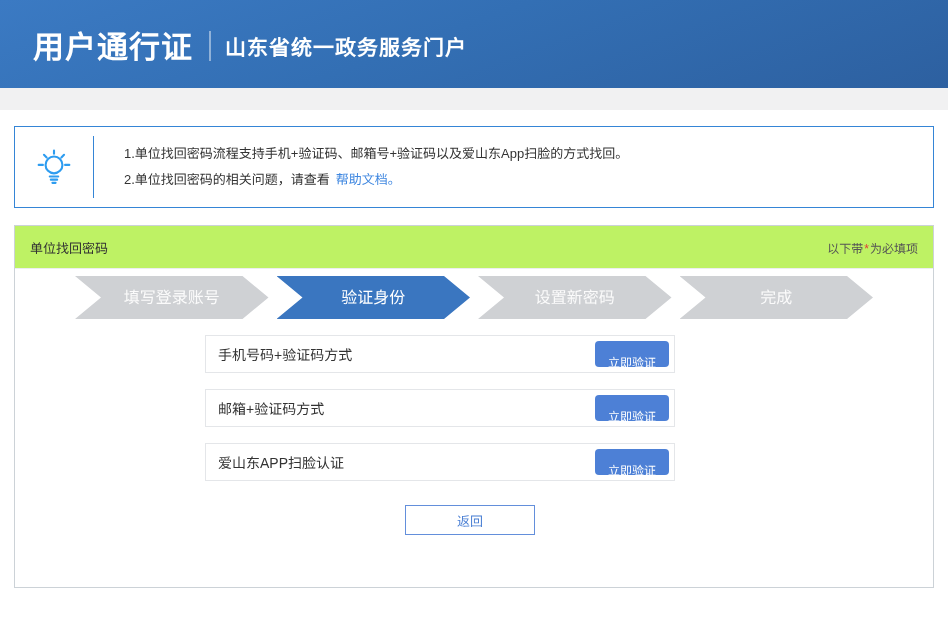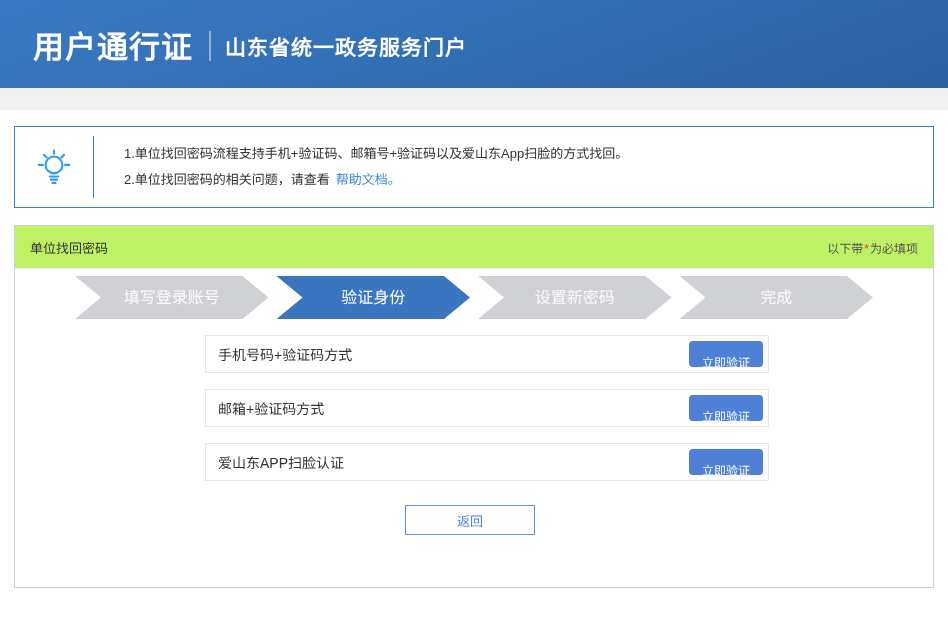--- a/index.html
+++ b/index.html
@@ -47,21 +47,21 @@
   .step{
     flex:1; height:43px; line-height:43px; text-align:center;
     background:#cfd1d4; color:#fbfbfb; font-size:16px;
     clip-path:polygon(0 0, calc(100% - 26px) 0, 100% 50%, calc(100% - 26px) 100%, 0 100%, 26px 50%);
   }
   .step.active{ background:#3a76c0; color:#fff; }
 
   
   .prompt{ margin:27px 0 0 190px; font-size:14px; color:#333; }
   .method-row{
-    width:564px; height:38px; margin:16px 0 0 190px;
+    width:470px; height:38px; margin:16px 0 0 190px;
     border:1px solid #e4e6e9; background:#fff;
     display:flex; align-items:center; justify-content:space-between;
   }
   .method-row + .method-row{ }
   .method-label{ padding-left:12px; font-size:14px; color:#333; }
   .verify-btn{
     margin-right:5px; height:26px; padding:12px 13px;
     background:#4d80d6; color:#fff; font-size:12px;
     border:none; border-radius:4px; cursor:pointer;
     font-family:inherit;

